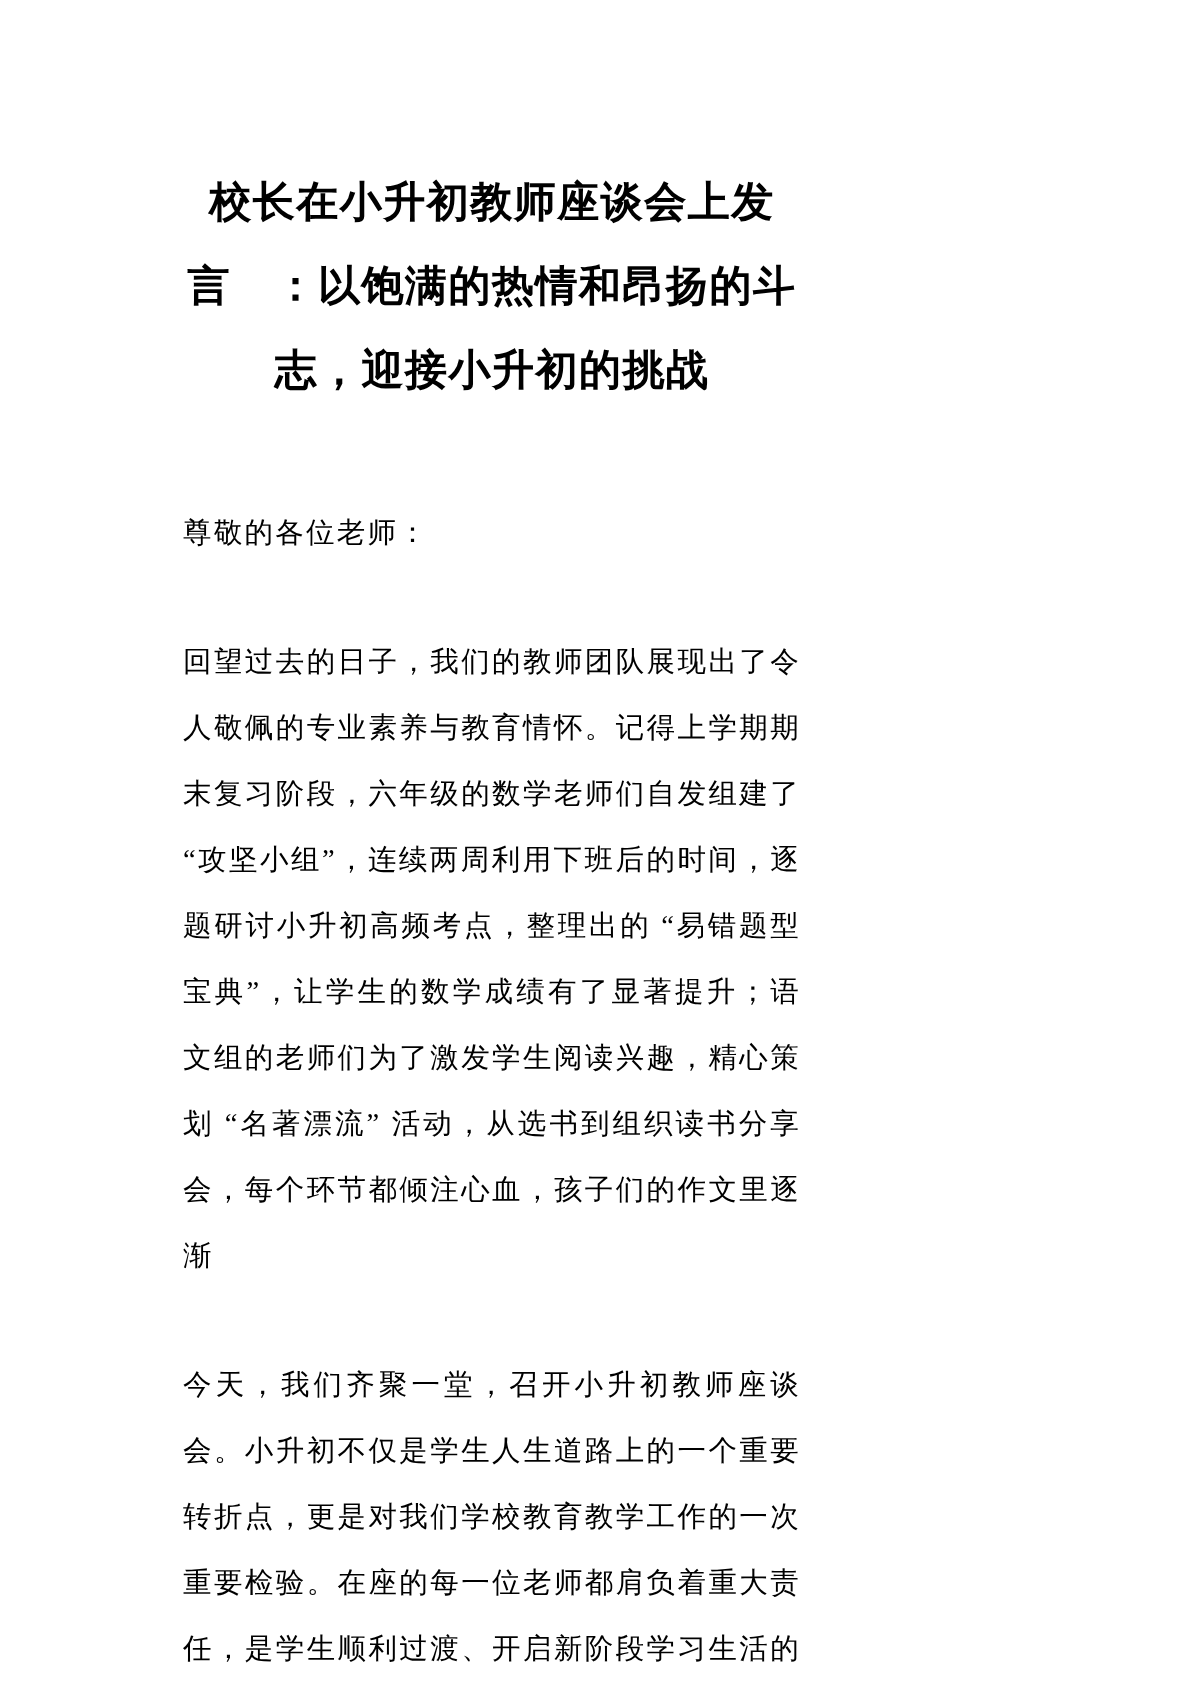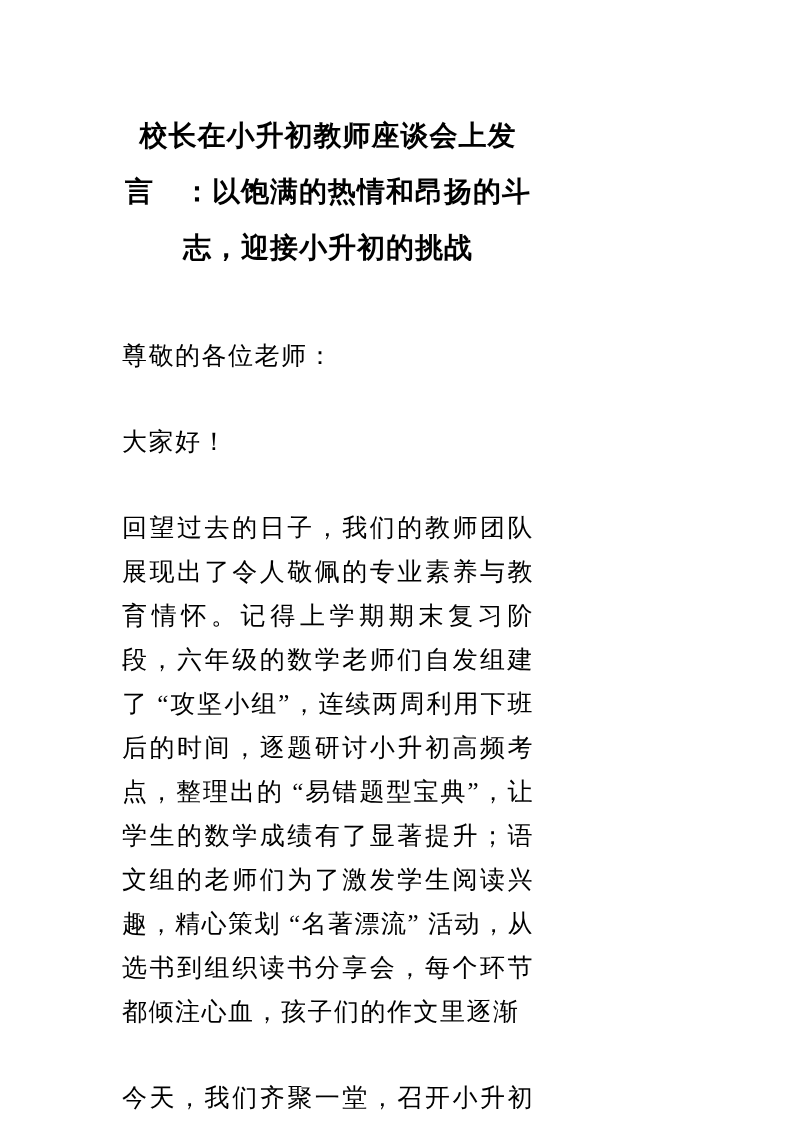--- a/index.html
+++ b/index.html
@@ -21,36 +21,35 @@
     .doc-title {
       margin: 0 0 58px 0;
       font-size: 28px;
       font-weight: bold;
       text-align: center;
       line-height: 56px;
       letter-spacing: 1px;
     }
     .para {
       margin: 0 0 42px 0;
-      font-size: 25px;
+      font-size: 19px;
       line-height: 44px;
       letter-spacing: 1.5px;
       text-align: justify;
       word-break: break-all;
     }
     .para.short {
       text-align: left;
     }
   </style>
 </head>
 <body>
 
 <div class="page">
   <h1 class="doc-title">校长在小升初教师座谈会上发言　：以饱满的热情和昂扬的斗志，迎接小升初的挑战</h1>
 
   <p class="para short">尊敬的各位老师：</p>
 
-  <p class="para short">大家好！</p>
 
   <p class="para">回望过去的日子，我们的教师团队展现出了令人敬佩的专业素养与教育情怀。记得上学期期末复习阶段，六年级的数学老师们自发组建了 “攻坚小组”，连续两周利用下班后的时间，逐题研讨小升初高频考点，整理出的 “易错题型宝典”，让学生的数学成绩有了显著提升；语文组的老师们为了激发学生阅读兴趣，精心策划 “名著漂流” 活动，从选书到组织读书分享会，每个环节都倾注心血，孩子们的作文里逐渐</p>
 
   <p class="para">今天，我们齐聚一堂，召开小升初教师座谈会。小升初不仅是学生人生道路上的一个重要转折点，更是对我们学校教育教学工作的一次重要检验。在座的每一位老师都肩负着重大责任，是学生顺利过渡、开启新阶段学习生活的关键引路人。在此，我代表学校，向大家一直以来的辛勤付出和无私奉献，表示最诚挚的感谢！</p>
 </div>
 
 </body></html>

